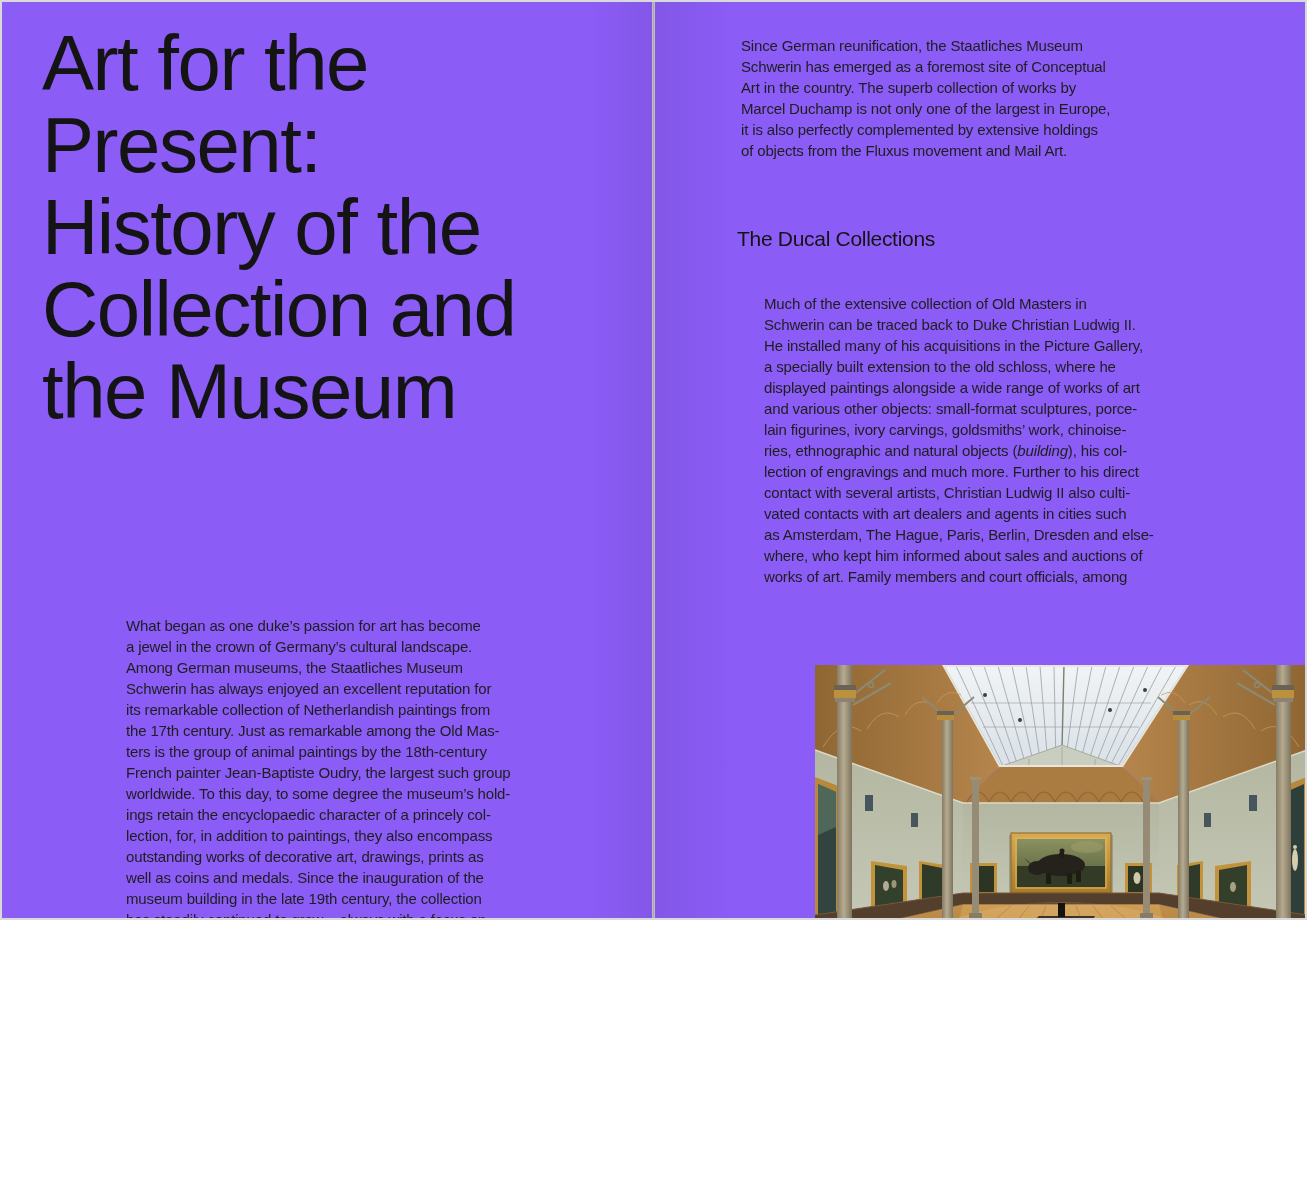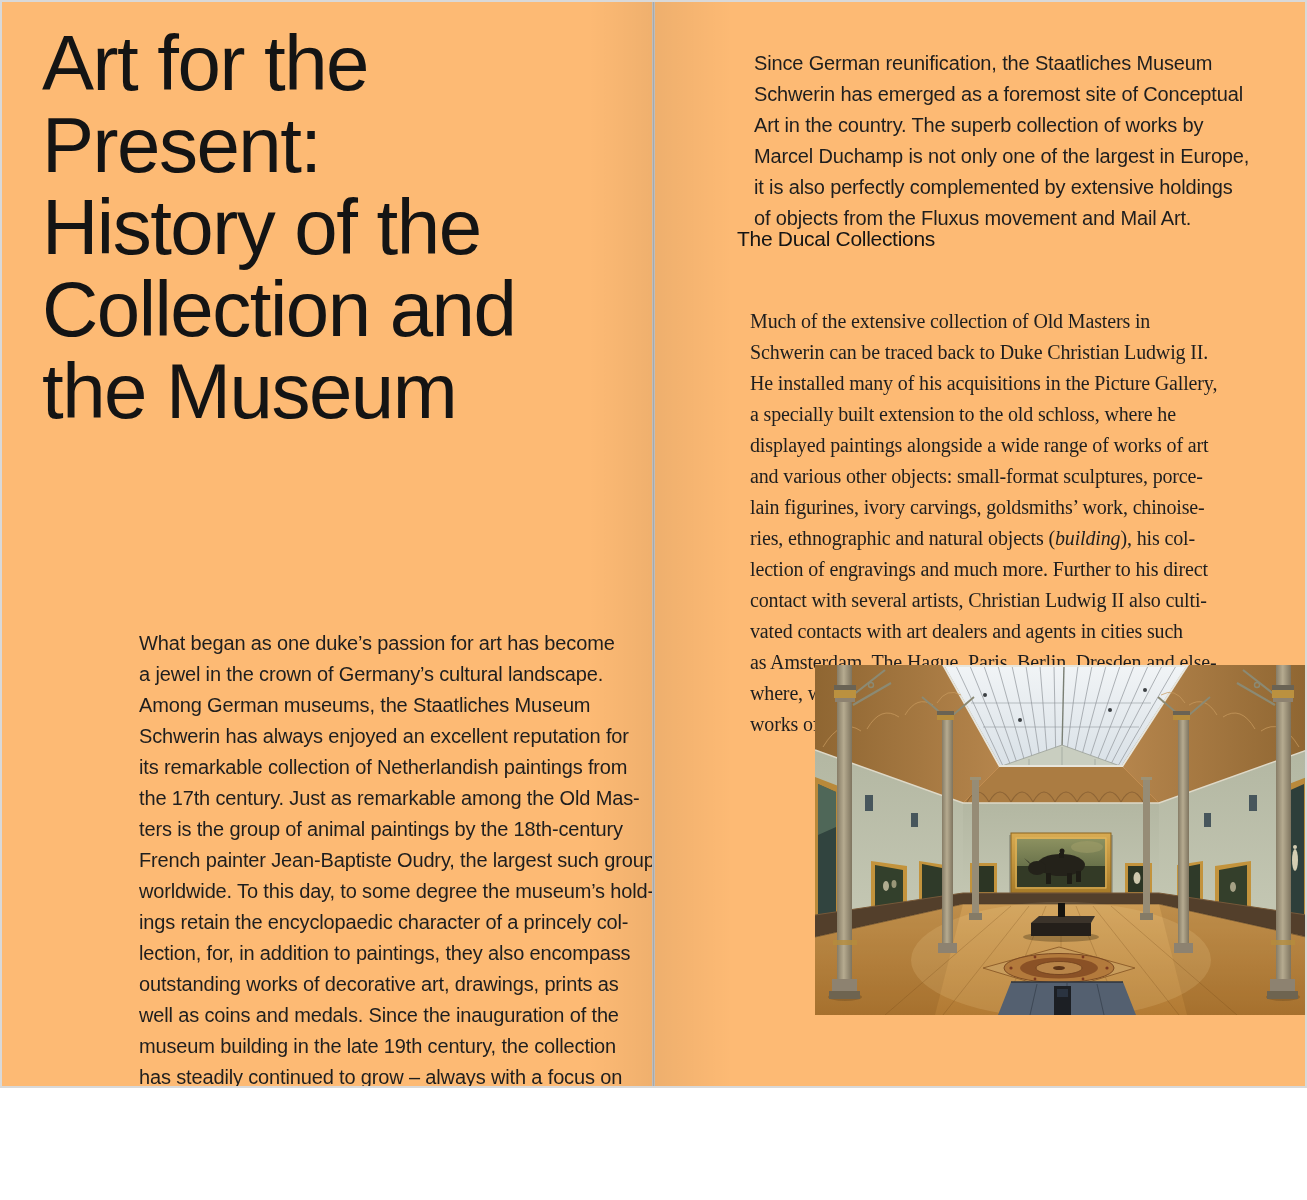--- a/index.html
+++ b/index.html
@@ -1,51 +1,51 @@
 <!DOCTYPE html>
 <html style="--wall: #b7bba6; --ceiling: #b0814a; --skylight-glass: #e9edf0; --column: #a39a83; --wainscot: #533f2b; --floor: #c08638; --frame-gold: #c3933c; --painting: #31402f; --bench: #241f1a; --platform: #546070; --medallion: #b37a3c;"><head>
 <meta charset="utf-8">
 <style>
   html,body{margin:0;padding:0;background:#ffffff;}
   .spread{
     position:relative;
-    width:1307px;height:1088px;
-    background:#fdba74;
+    width:1307px;height:920px;
+    background:#8b5cf6;
     box-sizing:border-box;
     border:2px solid #d9d9d9;
     overflow:hidden;
     font-family:"Liberation Sans", sans-serif;
     color:#1d1d1d;
   }
   
   .spine{position:absolute;left:650px;top:0;width:3px;height:100%;
     background:linear-gradient(to right,#c7c7c7,#a9a9a9,#c7c7c7);}
   .shade-left{position:absolute;left:586px;top:0;width:64px;height:100%;
     background:linear-gradient(to right,rgba(0,0,0,0),rgba(0,0,0,0.055));}
   .shade-right{position:absolute;left:653px;top:0;width:78px;height:100%;
     background:linear-gradient(to right,rgba(0,0,0,0.06),rgba(0,0,0,0));}
 
   .page-title{
     position:absolute;left:40px;top:20px;margin:0;
     font-size:78px;line-height:82px;font-weight:400;
     letter-spacing:-1.5px;color:#141414;white-space:pre-line;
   }
   .body-text{
-    position:absolute;margin:17px;
-    font-size:20px;line-height:31px;font-weight:400;
+    position:absolute;margin:4px;
+    font-size:15px;line-height:21px;font-weight:400;
     letter-spacing:-0.15px;color:#1e1e1e;white-space:pre-line;
   }
   .intro{left:120px;top:609px;}
   .para-r1{left:735px;top:29px;}
   .section-heading{
     position:absolute;left:735px;top:220px;margin:0;
     font-size:21px;line-height:34px;font-weight:400;
     letter-spacing:-0.3px;color:#141414;
   }
-  .para-r2{left:731px;top:287px;font-family:Liberation Serif, serif;}
+  .para-r2{left:758px;top:287px;}
   .para-r2 em{font-style:italic;}
 
   figure.gallery{position:absolute;left:813px;top:663px;width:492px;height:350px;margin:0;}
   figure.gallery svg{display:block;width:492px;height:350px;}
   .page-num{position:absolute;top:1136px;font-size:16px;color:#222;}
   .page-num.left{left:560px;}
   .page-num.right{left:1250px;}
 </style>
 </head>
 <body>

